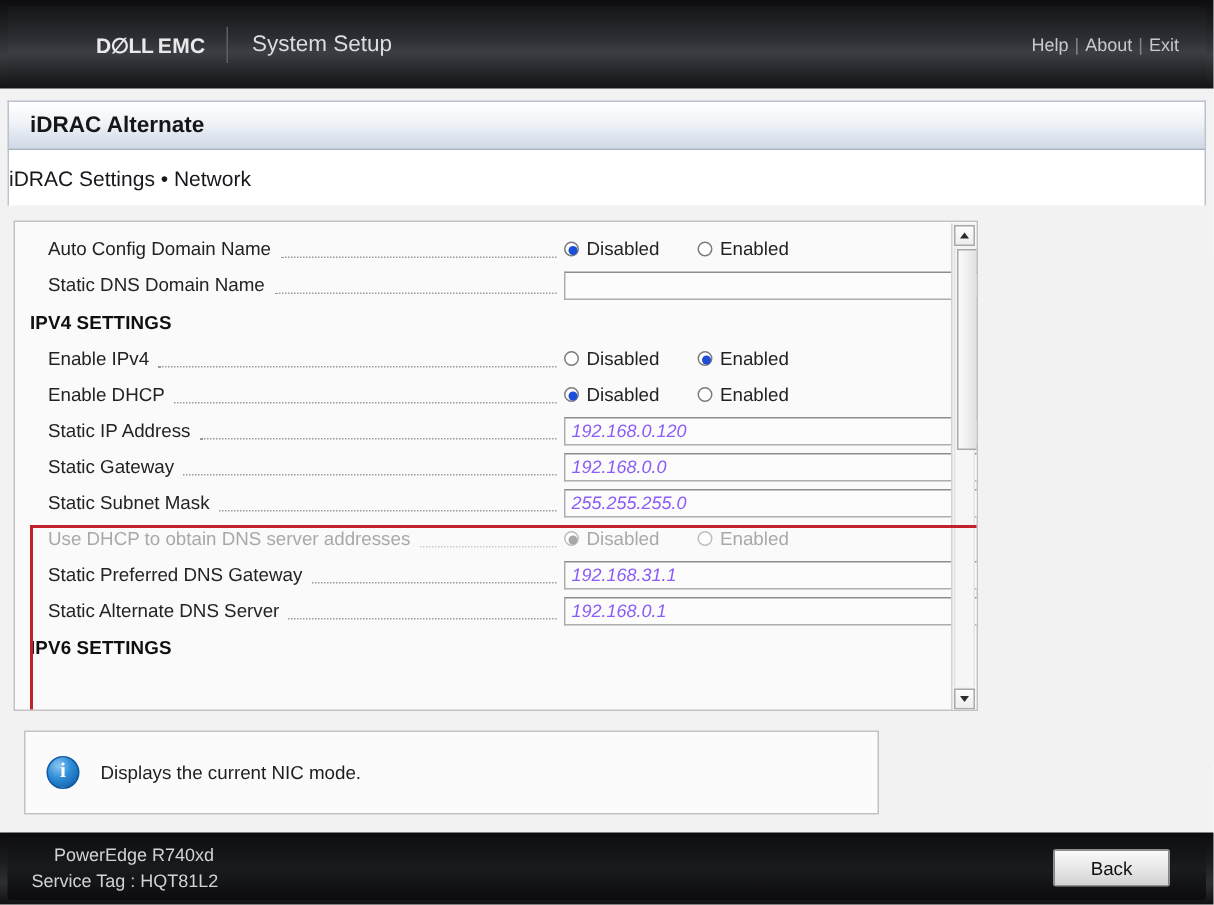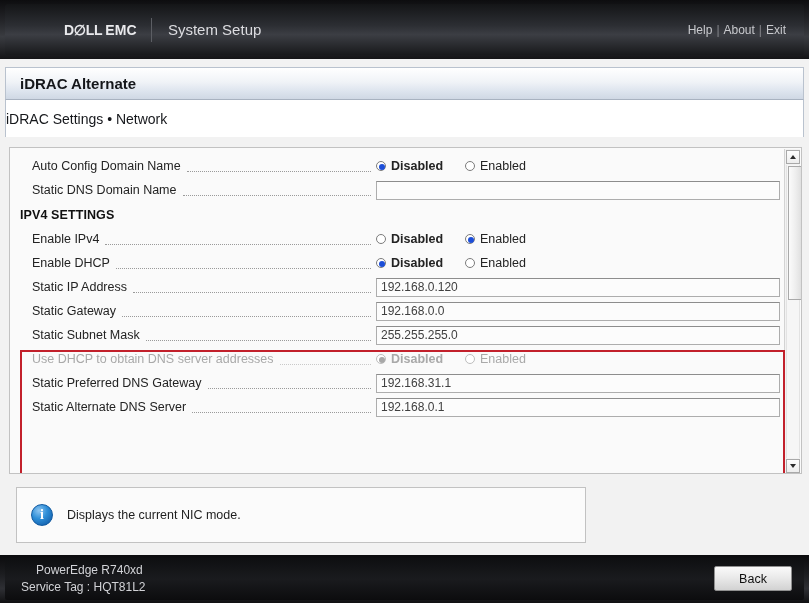--- a/index.html
+++ b/index.html
@@ -97,21 +97,21 @@
   }
   .crumbband-text {
     font-size: 14px;
     color: #15171b;
   }
 
   
   .formpanel {
     position: absolute;
     left: 9px; top: 147px;
-    width: 793px; height: 327px;
+    width: 643px; height: 327px;
     background: #fafafa;
     border: 1px solid #c2c2c2;
     overflow: hidden;
   }
 
   .rows {
     position: absolute;
     left: 0; top: 0;
     width: 776px;
     padding-top: 6px;
@@ -163,21 +163,21 @@
   }
 
   
   .radio-opt {
     display: flex;
     align-items: center;
     font-size: 12.5px;
     color: #232323;
     white-space: nowrap;
   }
-  .radio-opt.first { width: 89px; font-weight: bold; }
+  .radio-opt.first { width: 89px; }
   .radio {
     width: 10px; height: 10px;
     border-radius: 50%;
     border: 1px solid #7b7b7b;
     background: #ffffff;
     margin-right: 5px;
     position: relative;
     flex: 0 0 auto;
   }
   .radio.on::after {
@@ -194,27 +194,28 @@
 
   
   .txtinput {
     width: 404px;
     height: 19px;
     background: #fcfcfc;
     border: 1px solid #adadad;
     border-top-color: #8d8d8d;
     font-family: "Liberation Sans", sans-serif;
     font-size: 12px;
-    color: #404040;
+    color: #8b5cf6;
     padding: 0 4px;
     line-height: 17px;
     display: flex;
     align-items: center;
     overflow: hidden;
     white-space: nowrap;
+    font-style: italic;
   }
 
   
   .redbox {
     position: absolute;
     left: 10px; top: 202px;
     width: 765px; height: 146px;
     border: 2px solid #c2202b;
     pointer-events: none;
     z-index: 20;
@@ -317,21 +318,21 @@
     margin-left: 15px;
   }
   .svctag {
     position: absolute;
     left: 16px; top: 22px;
     font-size: 12px;
     color: #d2d3d7;
   }
   .back-btn {
     position: absolute;
-    right: 12px; top: 8px;
+    right: 24px; top: 8px;
     width: 78px; height: 25px;
     background: linear-gradient(180deg, #fafafa 0%, #e8e8e8 50%, #d2d2d2 100%);
     border: 1px solid #8f8f8f;
     border-radius: 2px;
     font-family: "Liberation Sans", sans-serif;
     font-size: 12.5px;
     color: #101010;
     display: flex;
     align-items: center;
     justify-content: center;
@@ -458,20 +459,21 @@
             <div class="txtinput">192.168.31.1</div>
           </div>
         </div>
         <div class="row">
           <div class="row-label">Static Alternate DNS Server</div>
           <div class="leader"></div>
           <div class="row-control">
             <div class="txtinput">192.168.0.1</div>
           </div>
         </div>
+        <div class="section-head">IPV6 SETTINGS</div>
       </div>
 
     <div class="redbox"></div>
 
     <div class="scrollbar">
       <div class="sb-btn sb-up">
         <span class="arrow arrow-up"></span>
       </div>
       <div class="sb-track">
         <div class="sb-thumb"></div>

